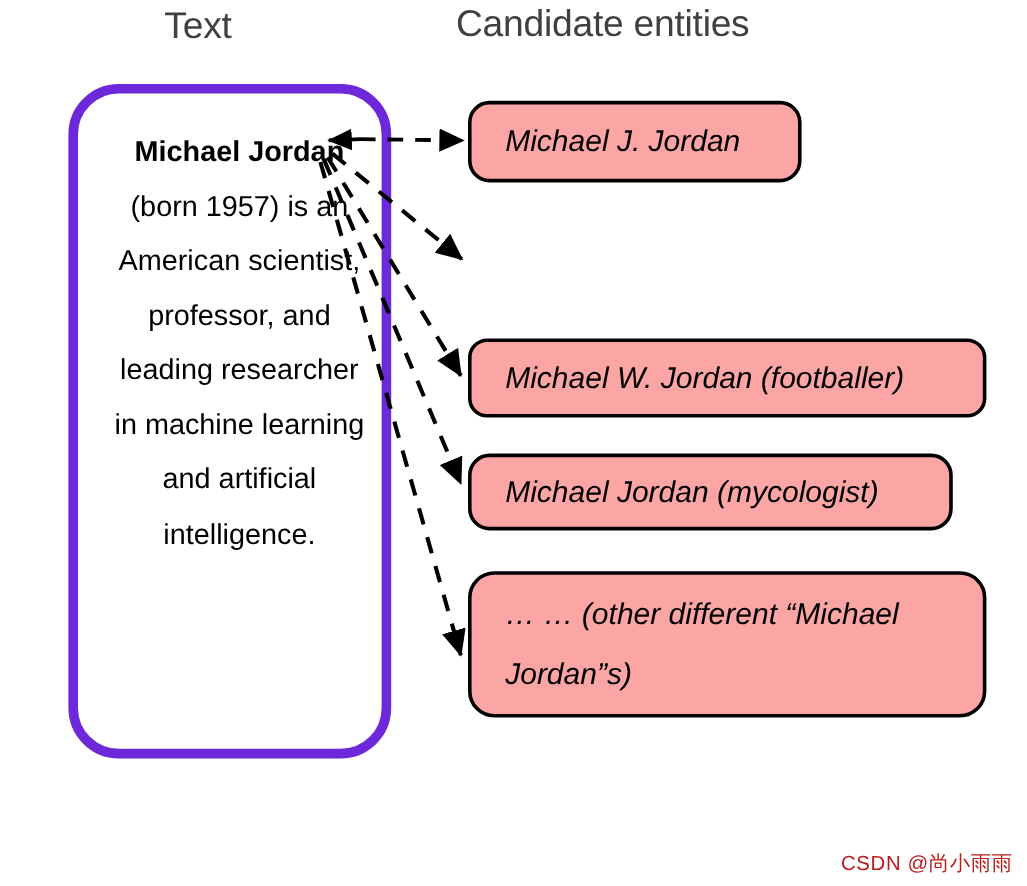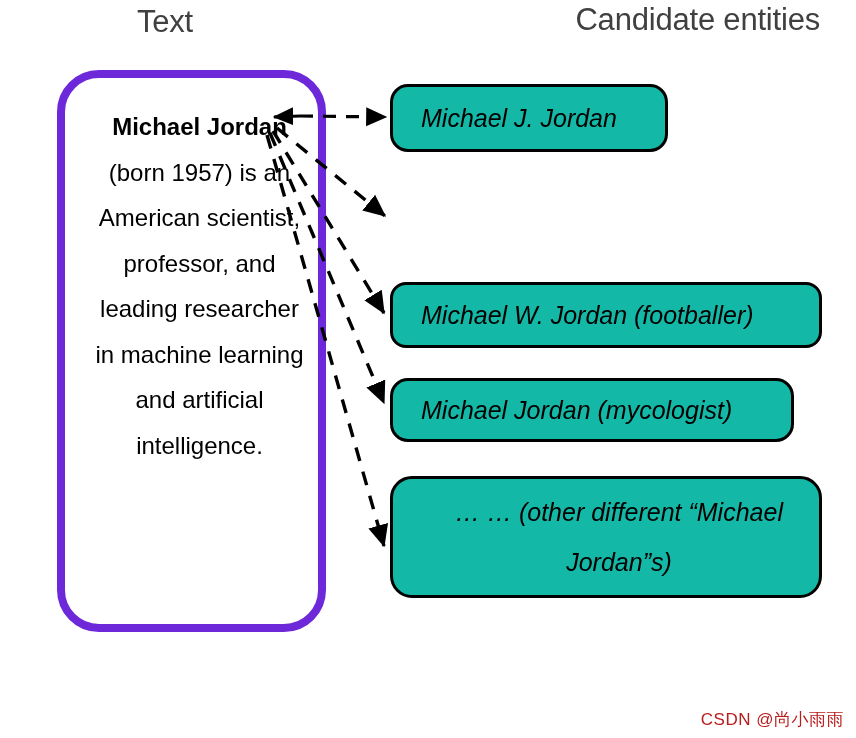--- a/index.html
+++ b/index.html
@@ -23,21 +23,21 @@
   .col-heading {
     position: absolute;
     font-family: "Liberation Sans", sans-serif;
     font-size: 31px;
     font-weight: 400;
     color: #404040;
     white-space: nowrap;
     letter-spacing: -0.2px;
   }
   #heading-text   { left: 0px;   top: 4px; width: 330px; text-align: center; }
-  #heading-cands  { left: 380px; top: 2px; width: 440px; text-align: right; }
+  #heading-cands  { left: 380px; top: 2px; width: 440px; text-align: left; }
 
   
   #text-box {
     position: absolute;
     left: 28px;
     top: 70px;
     width: 269px;
     height: 562px;
     border: 8px solid #6d28d9;
     border-radius: 42px;
@@ -58,44 +58,43 @@
   #passage .mention {
     font-weight: bold;
   }
 
   
   .cand-box {
     position: absolute;
     border: 3px solid #000;
     border-radius: 16px;
     box-sizing: border-box;
-    background: #14b8a6;
+    background: #fca5a5;
     display: flex;
     align-items: center;
-    text-align: center;
   }
   .cand-label {
     font-style: italic;
     font-size: 25px;
     line-height: 36px;
     color: #000;
     padding-left: 28px;
     padding-right: 14px;
     white-space: pre-line;
   }
   .cand-label.correct {
     text-decoration: underline;
     text-underline-offset: 3px;
   }
 
   #cand-0 { left: 390px; top: 84px;  width: 278px; height: 68px;  border-radius: 18px; }
   #cand-1 { left: 390px; top: 184px; width: 278px; height: 68px;  border-radius: 18px; }
   #cand-2 { left: 390px; top: 282px; width: 432px; height: 66px;  border-radius: 16px; }
   #cand-3 { left: 390px; top: 378px; width: 404px; height: 64px;  border-radius: 18px; }
-  #cand-4 { left: 390px; top: 476px; width: 432px; height: 122px; border-radius: 22px; padding-left: 12px; }
+  #cand-4 { left: 390px; top: 476px; width: 432px; height: 122px; border-radius: 22px; }
   #cand-4 .cand-label { line-height: 50px; }
 
   
   #arrow-layer {
     position: absolute;
     left: 0;
     top: 0;
     width: 856px;
     height: 738px;
     pointer-events: none;

